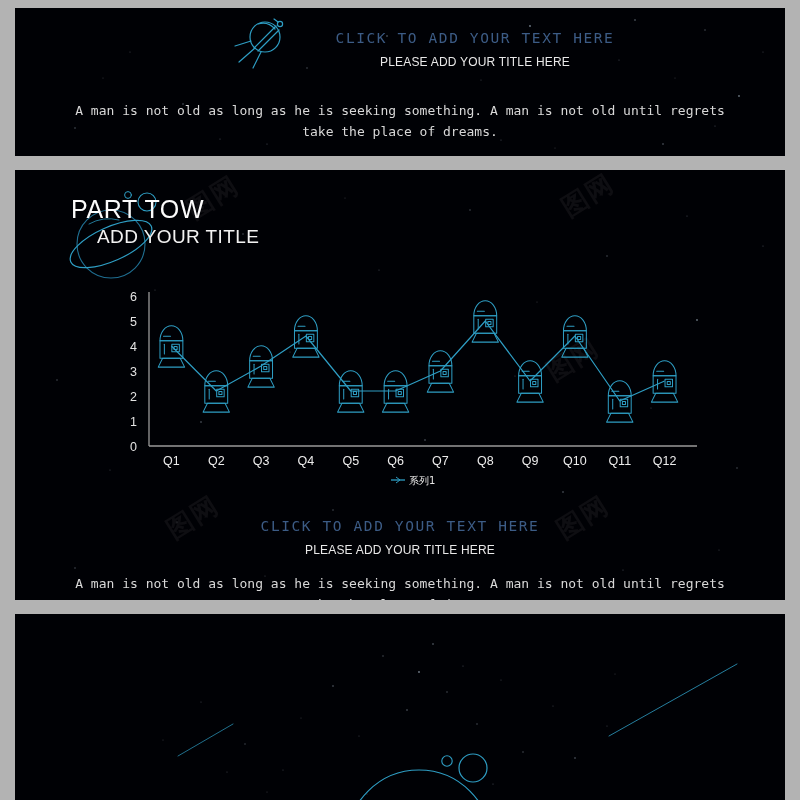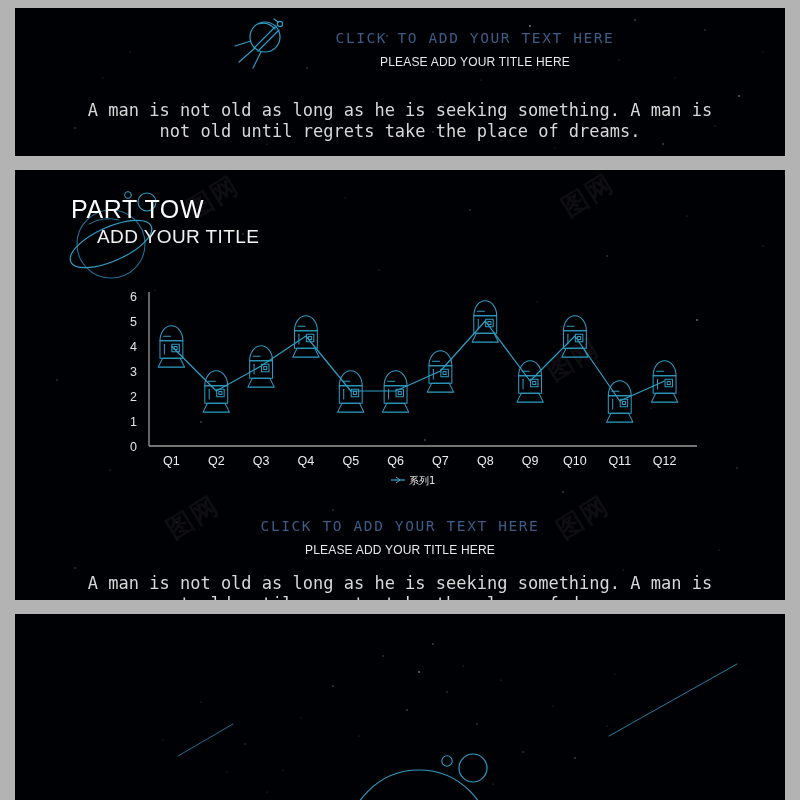--- a/index.html
+++ b/index.html
@@ -63,21 +63,21 @@
   .subhead {
     color: #e8e8e8;
     font-family: "Liberation Sans", sans-serif;
     font-size: 12px;
     letter-spacing: .2px;
     margin-top: 9px;
   }
   .body-quote {
     color: #d8d8d8;
     font-family: "DejaVu Sans Mono", monospace;
-    font-size: 17px;
+    font-size: 13px;
     line-height: 21px;
     width: 660px;
     margin: 16px auto 0;
     text-align: center;
   }
 
   
   .sat-icon { position: absolute; left: 212px; top: 8px; }
   .s1-caption { left: 0; top: 22px; padding-left: 150px; }
 

